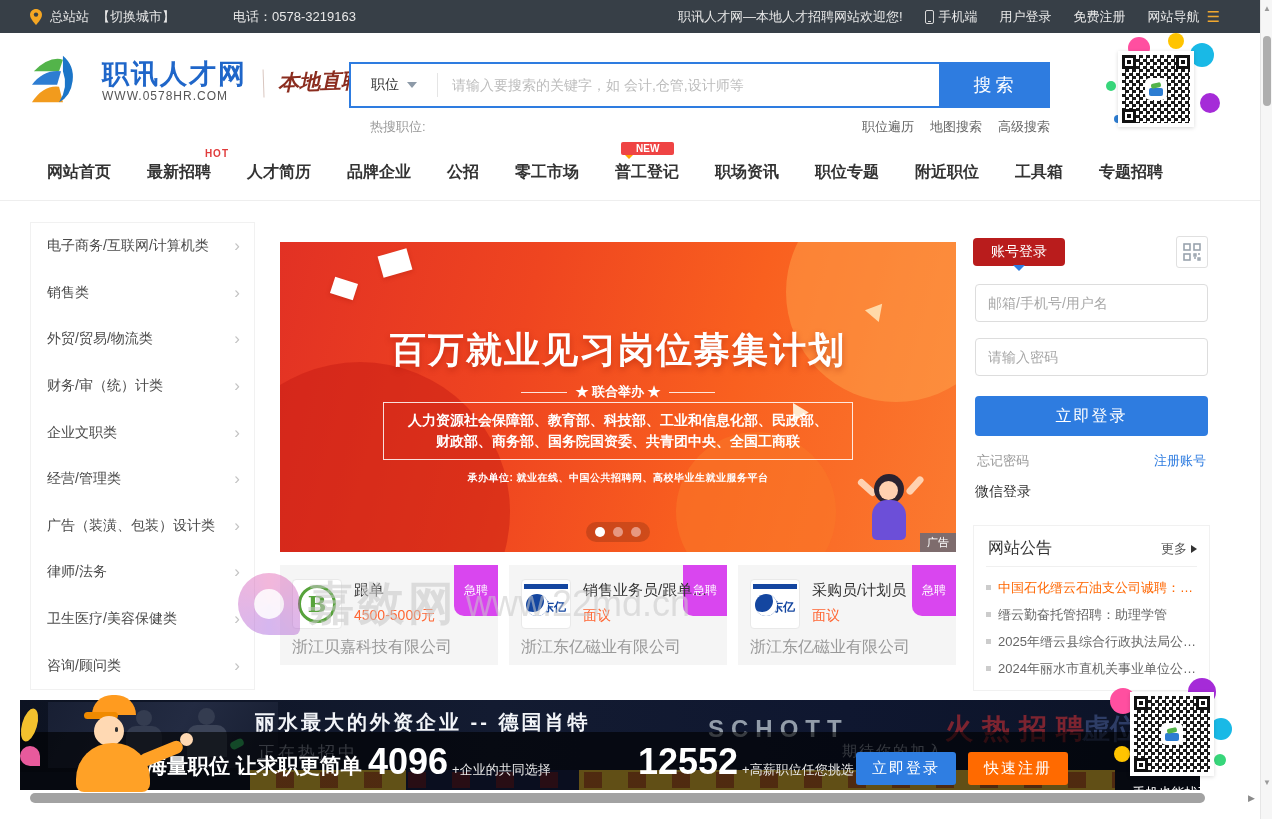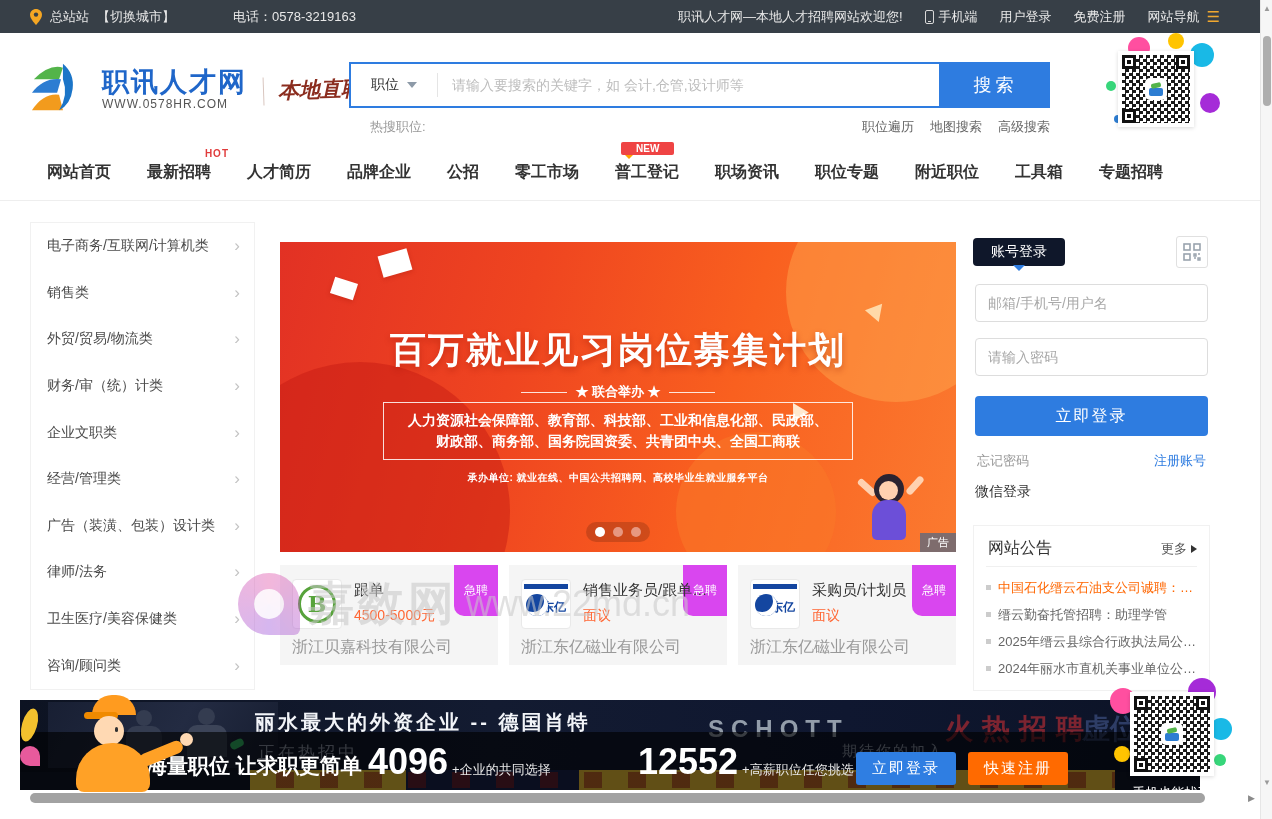--- a/index.html
+++ b/index.html
@@ -13,21 +13,21 @@
   .tb-left .pin { display:flex; align-items:center; }
   .tb-phone { margin-left:50px; color:#e8e8e8; }
   .tb-right { position:absolute; right:40px; top:0; height:33px; display:flex; align-items:center; gap:22px; }
   .tb-link { color:#e8e8e8; cursor:pointer; display:flex; align-items:center; gap:5px; }
   .phone-glyph { display:inline-block; width:9px; height:14px; border:1px solid #d8d8d8; border-radius:2px; position:relative; }
   .phone-glyph:after { content:""; position:absolute; left:2px; bottom:1px; width:3px; height:1px; background:#d8d8d8; }
   .burger { color:#f0a830; font-size:15px; margin-left:2px; }
 
   
   .header { position:absolute; left:0; top:33px; width:1260px; height:110px; background:#fff; }
-  .logo-wrap { position:absolute; left:30px; top:18px; display:flex; align-items:center;margin-top:8px; }
+  .logo-wrap { position:absolute; left:30px; top:18px; display:flex; align-items:center; }
   .logo-text { margin-left:10px; }
   .site-name { color:#1f66c9; font-size:27px; font-weight:bold; letter-spacing:2px; line-height:30px; }
   .site-url { color:#555; font-size:12px; letter-spacing:1px; }
   .slogan { margin-left:16px; padding-left:14px; border-left:1px solid #d9c6c0; color:#8b2d1f; font-family:"DejaVu Serif", serif; font-style:italic; font-weight:bold; font-size:21px; transform:rotate(-2deg); }
 
   .search-box { position:absolute; left:349px; top:29px; width:592px; height:46px; background:#fff; border:2px solid #2e7ce0; display:flex; align-items:center; }
   .search-cat { width:86px; display:flex; align-items:center; justify-content:center; gap:8px; color:#333; font-size:14px; cursor:pointer; }
   .caret-down { width:0; height:0; border-left:5px solid transparent; border-right:5px solid transparent; border-top:6px solid #8d9aa8; }
   .search-sep { width:1px; height:24px; background:#e5e5e5; }
   .search-input { flex:1; border:0; outline:none; padding:0 14px; font-size:14px; color:#333; font-family:"Liberation Sans", sans-serif; }
@@ -109,21 +109,21 @@
 
   
   .watermark { position:absolute; left:238px; top:372px; display:flex; align-items:center; gap:8px; opacity:.55; pointer-events:none; z-index:5; }
   .wm-logo { width:62px; height:62px; border-radius:50% 50% 6px 50%; background:conic-gradient(#e050a8, #9b4fd8, #e050a8); opacity:.75; position:relative; }
   .wm-logo:after { content:""; position:absolute; left:16px; top:16px; width:30px; height:30px; border-radius:50%; background:#fff; opacity:.85; }
   .wm-brand { font-size:46px; font-weight:bold; color:#c7c7c7; letter-spacing:4px; }
   .wm-url { font-size:36px; color:#c9c9c9; }
 
   
   .login-panel { position:absolute; left:973px; top:21px; width:237px; height:291px; background:#fff; }
-  .login-tab { position:absolute; left:0; top:16px; width:92px; height:28px; background:#0f172a; color:#fff; font-size:14px; border-radius:4px; display:flex; align-items:center; justify-content:center; cursor:pointer; }
+  .login-tab { position:absolute; left:0; top:16px; width:92px; height:28px; background:#b91c1c; color:#fff; font-size:14px; border-radius:4px; display:flex; align-items:center; justify-content:center; cursor:pointer; }
   .login-tab:after { content:""; position:absolute; left:40px; bottom:-5px; border-left:6px solid transparent; border-right:6px solid transparent; border-top:6px solid #2e7ce0; }
   .login-qr-toggle { position:absolute; right:2px; top:14px; width:32px; height:32px; border:1px solid #e0e0e0; border-radius:3px; display:flex; align-items:center; justify-content:center; cursor:pointer; }
   .login-input { position:absolute; left:2px; width:233px; height:38px; border:1px solid #ddd; border-radius:4px; padding:0 12px; font-size:14px; color:#333; outline:none; font-family:"Liberation Sans", sans-serif; }
   .login-input::placeholder { color:#a8a8a8; }
   .li-user { top:62px; } .li-pass { top:116px; }
   .login-btn { position:absolute; left:2px; top:174px; width:233px; height:40px; background:#2e7ce0; color:#fff; font-size:16px; letter-spacing:2px; border-radius:4px; display:flex; align-items:center; justify-content:center; cursor:pointer; }
   .forgot { position:absolute; left:4px; top:230px; font-size:13px; color:#999; cursor:pointer; }
   .register { position:absolute; right:4px; top:230px; font-size:13px; color:#2e7ce0; cursor:pointer; }
   .wechat { position:absolute; left:2px; top:261px; font-size:14px; color:#333; cursor:pointer; }
 

